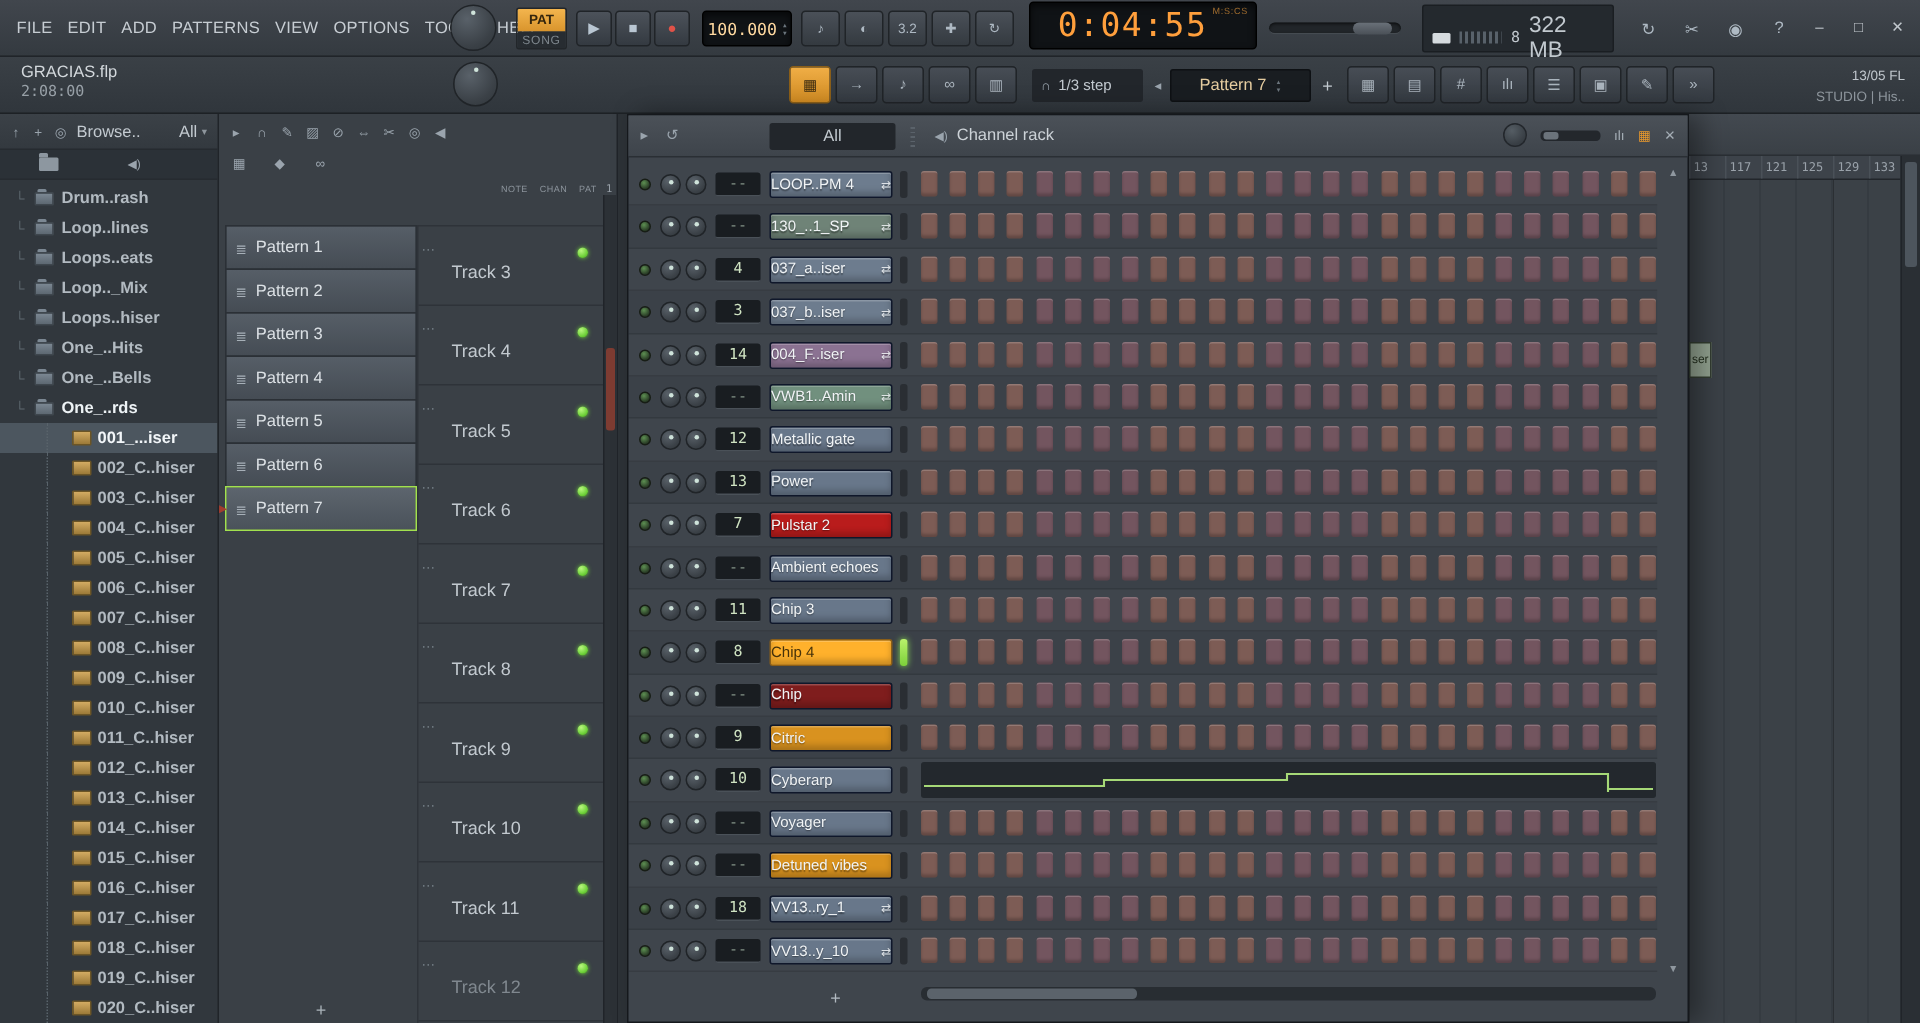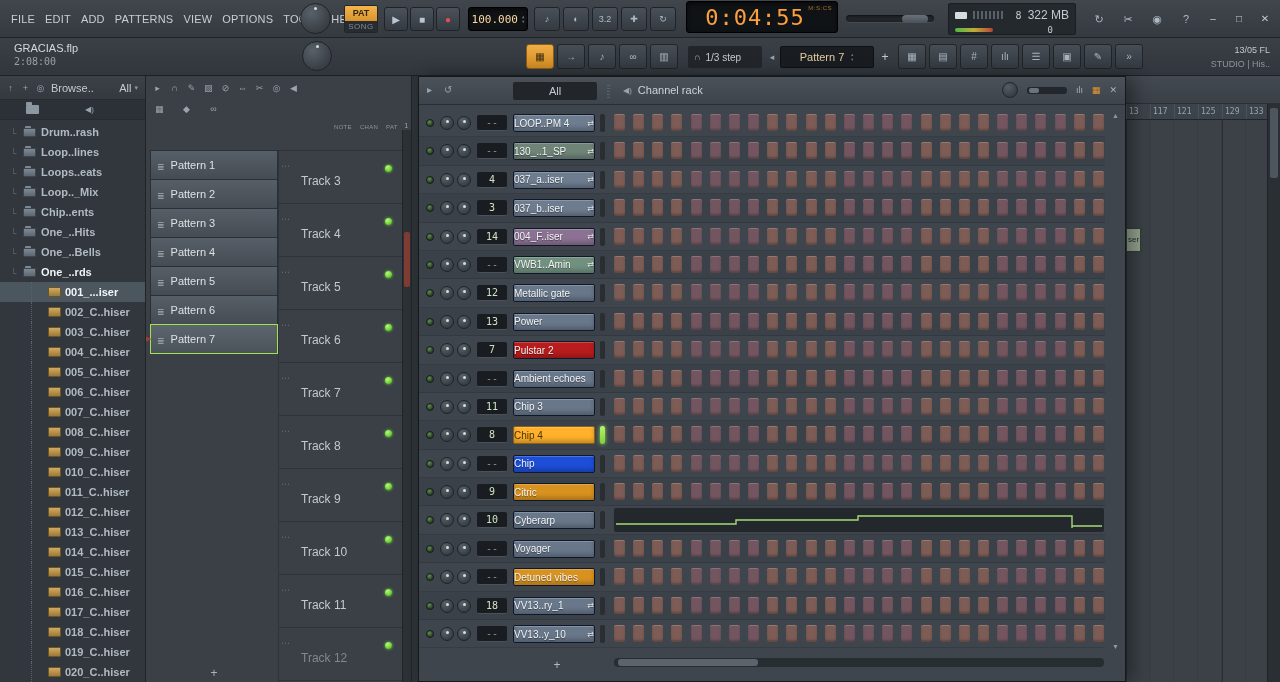--- a/index.html
+++ b/index.html
@@ -47,21 +47,21 @@
 .hslider {position:absolute; left:846px; top:15px; width:88px; height:8px; background:#212529;
   border-radius:4px; box-shadow:inset 0 1px 2px rgba(0,0,0,.6); border-bottom:1px solid #454b51;}
 .hslider .thumb {position:absolute; left:56px; top:0; width:26px; height:8px; border-radius:4px;
   background:linear-gradient(#6a7179,#4a5057);}
 .syspanel {position:absolute; left:948px; top:3px; width:128px; height:32px; background:#24292e;
   border:1px solid #1a1e22; border-radius:2px; color:#c2c9cf;}
 .sys-r1 {display:flex; align-items:center; gap:6px; padding:4px 6px 0;}
 .sysblock {width:12px; height:7px; background:#d6dbdf; border-radius:1px;}
 .sysbars {width:30px; height:8px; background:repeating-linear-gradient(90deg,#58616a 0 2px,transparent 2px 4px);}
 .sysnum {font-size:10px; margin-left:auto;}
-.sysmem {font-size:12px;}
+.sysmem {font-size:15px;}
 .sys-r2 {display:flex; align-items:center; gap:6px; padding:3px 6px 0;}
 .cpugrad {width:38px; height:4px; border-radius:2px; opacity:.85;
   background:linear-gradient(90deg,#57d14a,#d9c43a,#d14a3a);}
 .syszero {margin-left:auto; margin-right:16px; font-size:9px;}
 .winctl {position:absolute; right:6px; top:11px; display:flex; gap:8px;}
 .wbtn {width:18px; height:15px; color:#c2c8ce; font-size:10px; text-align:center; line-height:15px;}
 
 
 .projinfo {position:absolute; left:14px; top:4px;}
 .pname {font-size:11px; color:#d3d8dc;}
@@ -376,21 +376,21 @@
             <span class="label">Loops..eats</span>
           </div>
           <div class="trow folder">
             <span class="branch"></span>
             <span class="ficon"></span>
             <span class="label">Loop.._Mix</span>
           </div>
           <div class="trow folder">
             <span class="branch"></span>
             <span class="ficon"></span>
-            <span class="label">Chip..ents</span>
+            <span class="label">Loops..hiser</span>
           </div>
           <div class="trow folder">
             <span class="branch"></span>
             <span class="ficon"></span>
             <span class="label">One_..Hits</span>
           </div>
           <div class="trow folder">
             <span class="branch"></span>
             <span class="ficon"></span>
             <span class="label">One_..Bells</span>
@@ -1125,21 +1125,21 @@
             <span class="step b"></span>
             <span class="step a"></span>
             <span class="step a"></span>
           </span>
         </div>
         <div class="chrow">
           <span class="led"></span>
           <span class="kn k1 knob"></span>
           <span class="kn k2 knob"></span>
           <span class="numbox mono off">--</span>
-          <span class="namebtn" style="background: #1d4ed8;">
+          <span class="namebtn" style="background: #7f1d1d;">
             <span>Chip</span>
 
           </span>
           <span class="selgroove"></span>
           <span class="cellzone steps">
             <span class="step a"></span>
             <span class="step a"></span>
             <span class="step a"></span>
             <span class="step a"></span>
             <span class="step b"></span>

